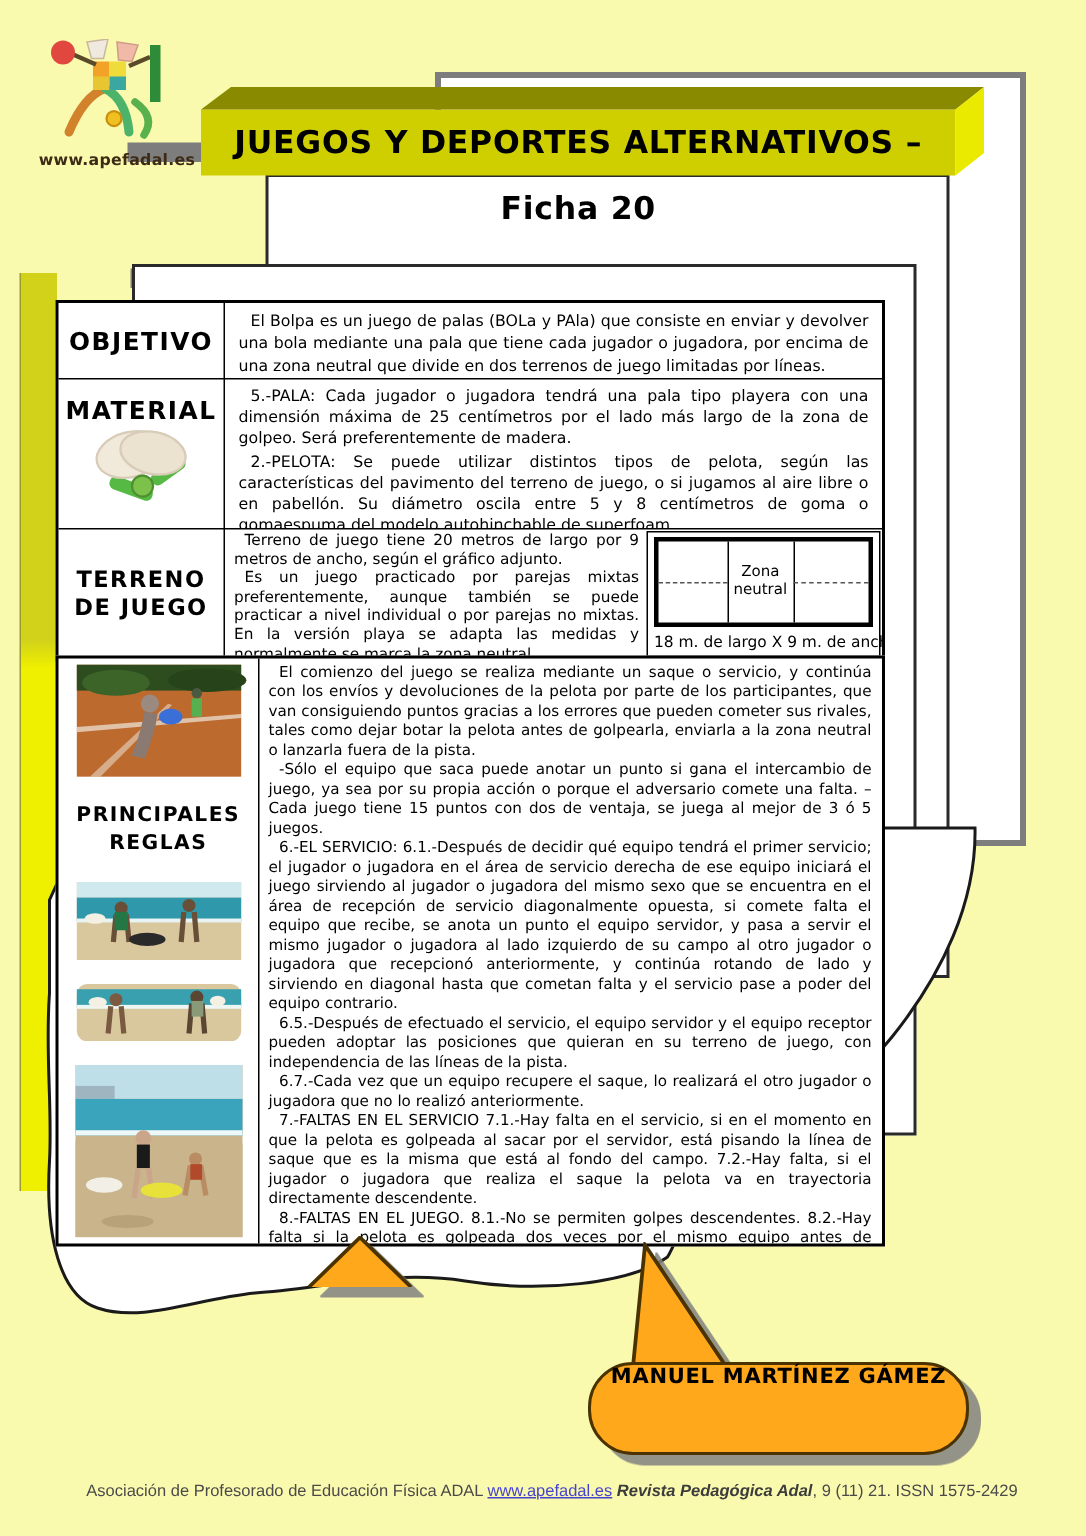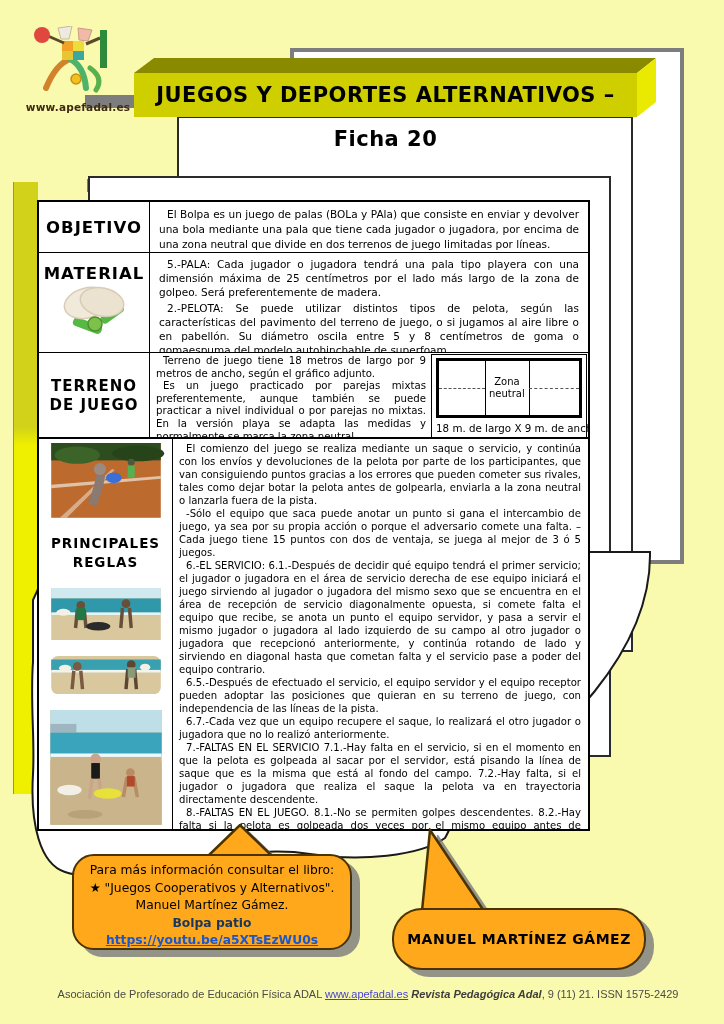--- a/index.html
+++ b/index.html
@@ -66,21 +66,21 @@
 
   
   .bubble{position:absolute;z-index:9;filter:drop-shadow(8px 7px 0 rgba(128,128,128,0.85));}
   .bub-body{position:absolute;background:#ffa81c;border:2.5px solid #4a3300;box-sizing:border-box;}
   .bubble-info{left:72px;top:824px;width:284px;height:128px;}
   .bubble-info .bub-body{top:30px;left:0;width:280px;height:96px;border-radius:22px;
         text-align:center;padding-top:6px;font-size:12.3px;line-height:17.5px;}
   .bubble-info svg{position:absolute;left:128px;top:0;}
   .bubble-author{left:392px;top:828px;width:260px;height:148px;}
   .bubble-author .bub-body{top:80px;left:0;width:254px;height:62px;border-radius:30px;
-        display:flex;align-items:center;justify-content:center;font-weight:bold;
+        display:flex;justify-content:center;font-weight:bold;
         font-size:14px;letter-spacing:0.5px;}
   .bubble-author svg{position:absolute;left:26px;top:0;}
   .b-label{font-weight:bold;color:#17375e;}
   .b-link{font-weight:bold;color:#1a56cc;text-decoration:underline;cursor:pointer;}
 
   
   .footer{position:absolute;left:12px;right:0;top:988px;text-align:center;font-size:11px;color:#4a4a4a;
           font-family:"Liberation Sans",sans-serif;z-index:6;}
   .f-link{color:#4643cf;text-decoration:underline;cursor:pointer;}
   .f-rev{font-weight:bold;font-style:italic;color:#3c3c3c;}
@@ -158,21 +158,21 @@
       <p>5.-PALA: Cada jugador o jugadora tendrá una pala tipo playera con una dimensión máxima de 25 centímetros por el lado más largo de la zona de golpeo. Será preferentemente de madera.</p>
       <p>2.-PELOTA: Se puede utilizar distintos tipos de pelota, según las características del pavimento del terreno de juego, o si jugamos al aire libre o en pabellón. Su diámetro oscila entre 5 y 8 centímetros de goma o gomaespuma del modelo autohinchable de superfoam….</p>
     </div>
 
     <div class="lblcell rowline">
       <div class="lbl2">TERRENO</div>
       <div class="lbl2">DE JUEGO</div>
     </div>
     <div class="txtcell rowline terr-cell">
       <div class="terr-text">
-        <p>Terreno de juego tiene 18 metros de largo por 9 metros de ancho, según el gráfico adjunto.</p>
+        <p>Terreno de juego tiene 20 metros de largo por 9 metros de ancho, según el gráfico adjunto.</p>
         <p>Es un juego practicado por parejas mixtas preferentemente, aunque también se puede practicar a nivel individual o por parejas no mixtas. En la versión playa se adapta las medidas y normalmente se marca la zona neutral.</p>
       </div>
       <div class="terr-diagram">
         <div class="court">
           <div class="vline" style="left:33%;"></div>
           <div class="vline" style="left:64%;"></div>
           <div class="dash" style="left:0;width:33%;"></div>
           <div class="dash" style="left:64%;width:36%;"></div>
           <div class="zone">Zona neutral</div>
         </div>
@@ -252,26 +252,20 @@
       <p>7.-FALTAS EN EL SERVICIO 7.1.-Hay falta en el servicio, si en el momento en que la pelota es golpeada al sacar por el servidor, está pisando la línea de saque que es la misma que está al fondo del campo.  7.2.-Hay falta, si el jugador o jugadora que realiza el saque la pelota va en trayectoria directamente descendente.</p>
       <p>8.-FALTAS EN EL JUEGO. 8.1.-No se permiten golpes descendentes.  8.2.-Hay falta si la pelota es golpeada dos veces por el mismo equipo antes de devolverla, al otro campo.</p>
 
     </div>
   </div>
 
   <div class="bubble bubble-info">
     <svg width="78" height="34" viewBox="0 0 78 34">
       <path d="M6,34 L40,1 L74,34" fill="#ffa81c" stroke="#4a3300" stroke-width="2.5"></path>
     </svg>
-    <div class="bub-body">
-      <div>Para más información consultar el libro:</div>
-      <div>★ "Juegos Cooperativos y Alternativos".</div>
-      <div>Manuel Martínez Gámez.</div>
-      <div><span class="b-label">Bolpa patio </span><span class="b-link">https://youtu.be/a5XTsEzWU0s</span></div>
-    </div>
   </div>
 
   <div class="bubble bubble-author">
     <svg width="80" height="84" viewBox="0 0 80 84">
       <path d="M12,2 L66,83 L4,83 Z" fill="#ffa81c" stroke="#4a3300" stroke-width="2.5"></path>
     </svg>
     <div class="bub-body">
       <span>MANUEL MARTÍNEZ GÁMEZ</span>
     </div>
   </div>

